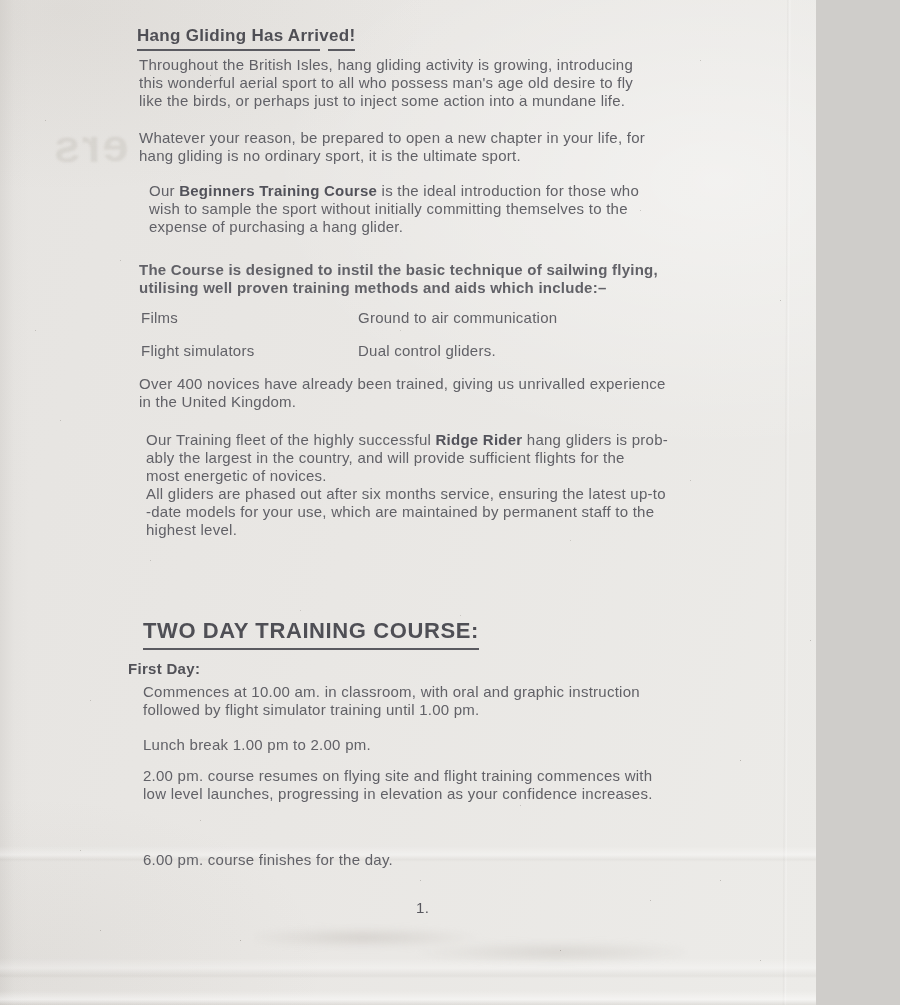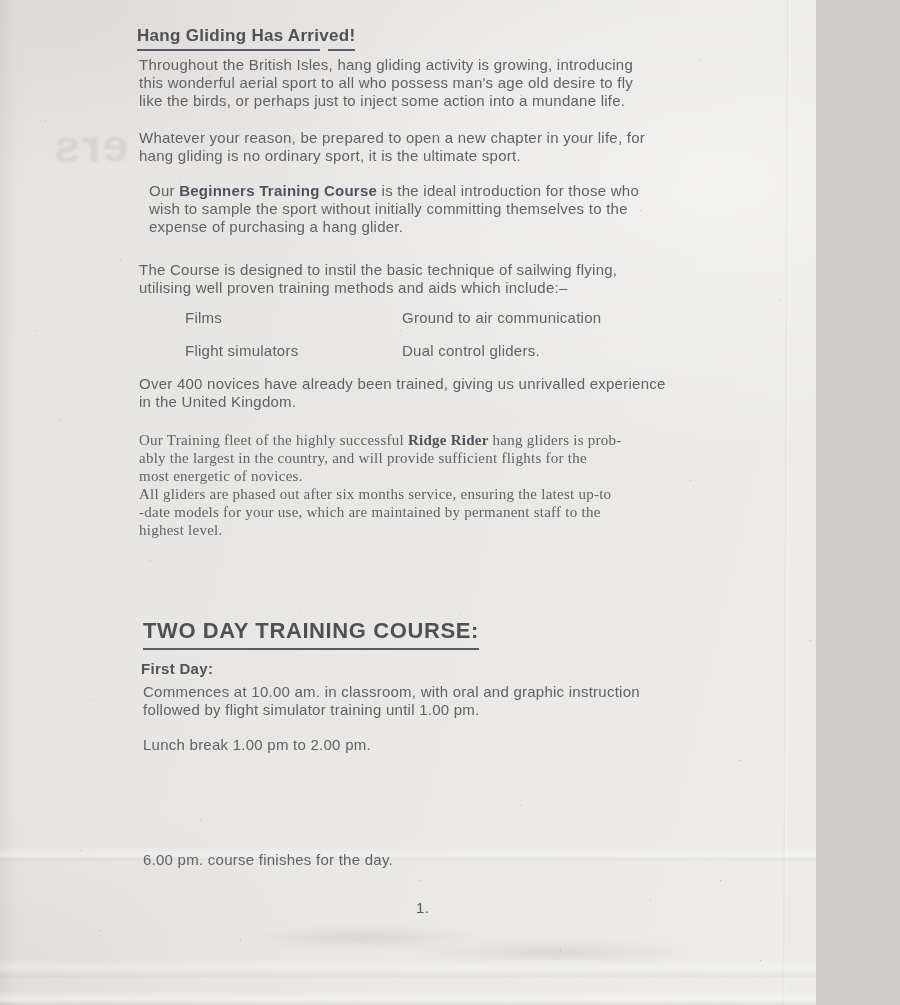--- a/index.html
+++ b/index.html
@@ -90,28 +90,28 @@
   }
   .h1 .uline {
     display:block; height:2px; margin-top:3px;
     background:linear-gradient(to right, #5a5a60 0 84%, transparent 84% 87.5%, #5a5a60 87.5% 100%);
   }
   .h2 {
     position:absolute; left:143px; top:618px;
     font-size:22px; font-weight:700; letter-spacing:.6px; color:#4f4f55;
   }
   .h2 .uline { display:block; height:2px; margin-top:4px; background:#5a5a60; }
-  .h3 { position:absolute; left:141px; top:660px; font-size:15px; font-weight:700; letter-spacing:.3px; color:#525258; }
+  .h3 { position:absolute; left:128px; top:660px; font-size:15px; font-weight:700; letter-spacing:.3px; color:#525258; }
 
   .b { font-weight:700; color:#52525a; }
 
   .aids {
     position:absolute; left:141px; top:309px;
     display:grid; grid-template-columns:217px auto; row-gap:15px;
-    font-size:15px; line-height:18px; letter-spacing:.25px;margin-left:44px;
+    font-size:15px; line-height:18px; letter-spacing:.25px;
   }
 
   .pagenum { position:absolute; left:416px; top:899px; font-size:15px; color:#57575d; letter-spacing:.5px; }
 </style>
 </head>
 <body>
 
 <div class="page">
 
   <div class="ghost">ers</div>
@@ -131,50 +131,52 @@
 this wonderful aerial sport to all who possess man's age old desire to fly
 like the birds, or perhaps just to inject some action into a mundane life.</div>
 
   <div class="block" style="left:139px; top:129px;">Whatever your reason, be prepared to open a new chapter in your life, for
 hang gliding is no ordinary sport, it is the ultimate sport.</div>
 
   <div class="block" style="left:149px; top:182px;"><span>Our </span><span class="b">Beginners Training Course</span><span> is the ideal introduction for those who
 wish to sample the sport without initially committing themselves to the
 expense of purchasing a hang glider.</span></div>
 
-  <div class="block" style="left:139px; top:261px;">The Course is designed to instil the basic technique of sailwing flying,
+  <div class="block" style="left:139px; top:261px;font-weight:bold;">The Course is designed to instil the basic technique of sailwing flying,
 utilising well proven training methods and aids which include:–</div>
 
   <div class="aids">
     <span>Films</span>
     <span>Ground to air communication</span>
     <span>Flight simulators</span>
     <span>Dual control gliders.</span>
   </div>
 
   <div class="block" style="left:139px; top:375px;">Over 400 novices have already been trained, giving us unrivalled experience
 in the United Kingdom.</div>
 
-  <div class="block" style="left:139px; top:431px;font-family:Liberation Serif, serif;"><span>Our Training fleet of the highly successful </span><span class="b">Ridge Rider</span><span> hang gliders is prob-
+  <div class="block" style="left:146px; top:431px;"><span>Our Training fleet of the highly successful </span><span class="b">Ridge Rider</span><span> hang gliders is prob-
 ably the largest in the country, and will provide sufficient flights for the
 most energetic of novices.
 All gliders are phased out after six months service, ensuring the latest up-to
 -date models for your use, which are maintained by permanent staff to the
 highest level.</span></div>
 
   <div class="h2">
     <span>TWO DAY TRAINING COURSE:</span>
     <span class="uline"></span>
   </div>
 
   <div class="h3">First Day:</div>
 
   <div class="block" style="left:143px; top:683px;">Commences at 10.00 am. in classroom, with oral and graphic instruction
 followed by flight simulator training until 1.00 pm.</div>
 
   <div class="block" style="left:143px; top:736px;">Lunch break 1.00 pm to 2.00 pm.</div>
 
+  <div class="block" style="left:143px; top:767px;">2.00 pm. course resumes on flying site and flight training commences with
+low level launches, progressing in elevation as your confidence increases.</div>
 
   <div class="block" style="left:143px; top:819px;margin-top:32px;">6.00 pm. course finishes for the day.</div>
 
   <div class="pagenum">1.</div>
 
 </div>
 
 </body></html>

